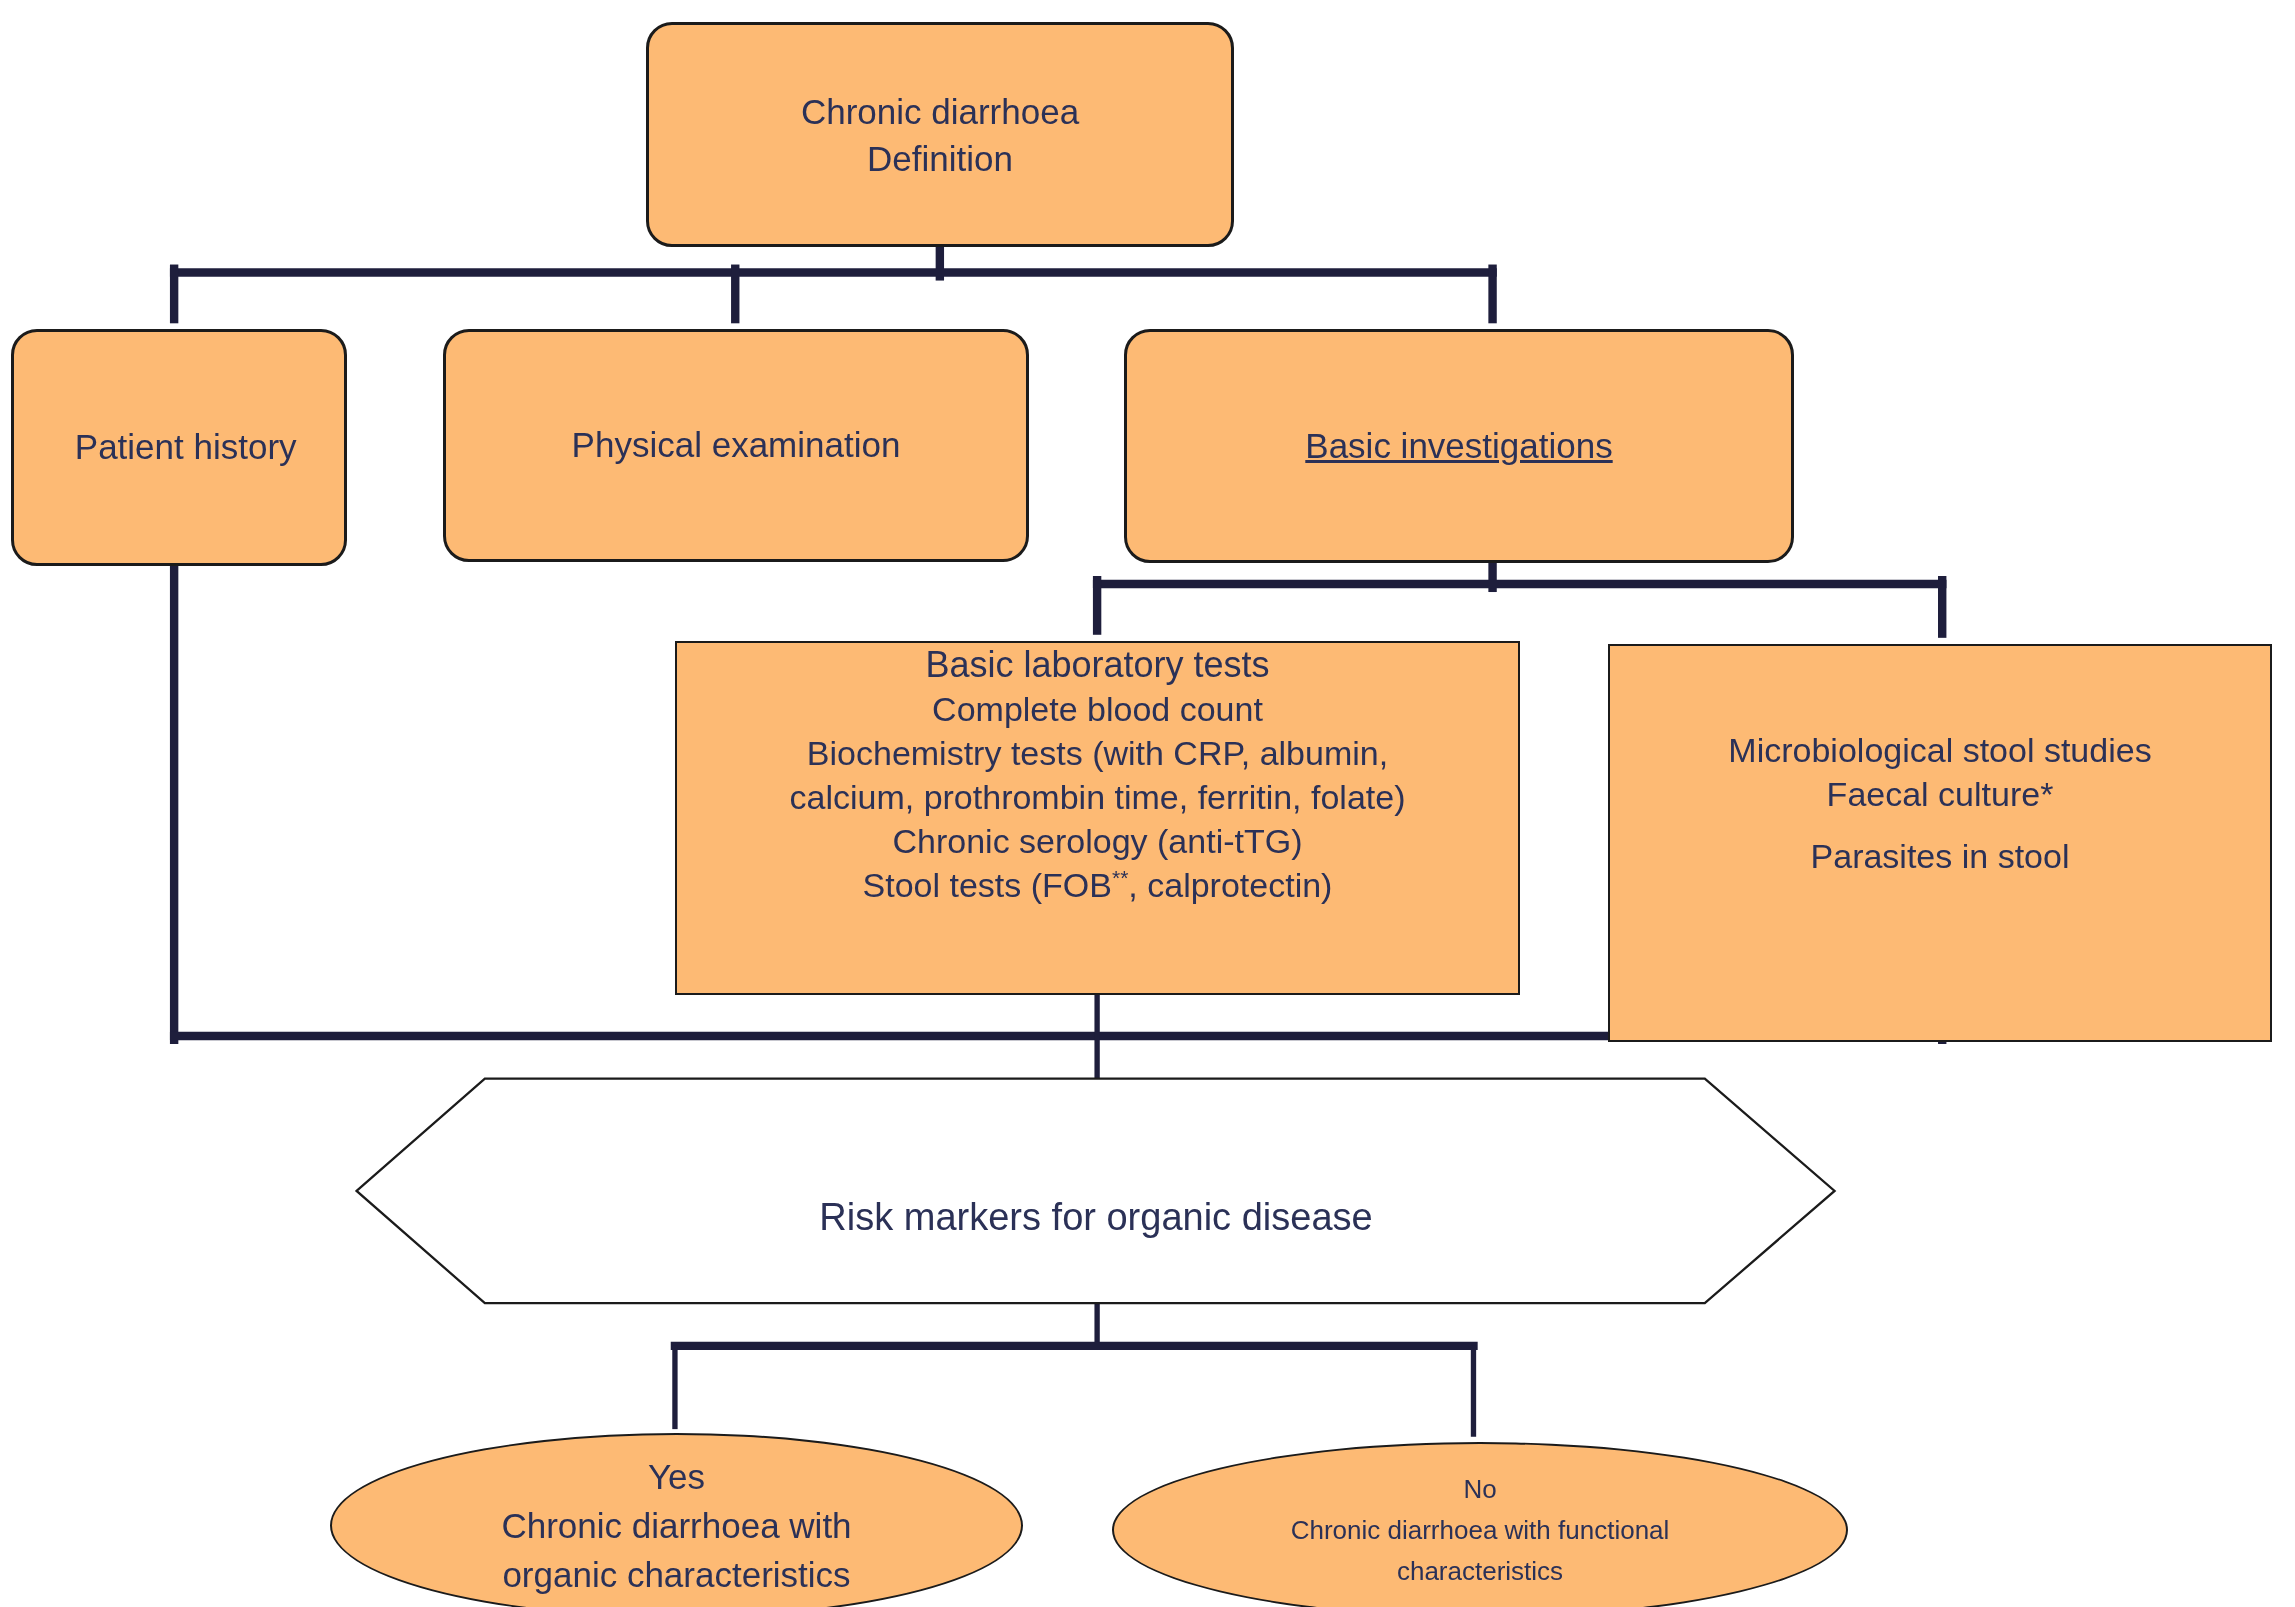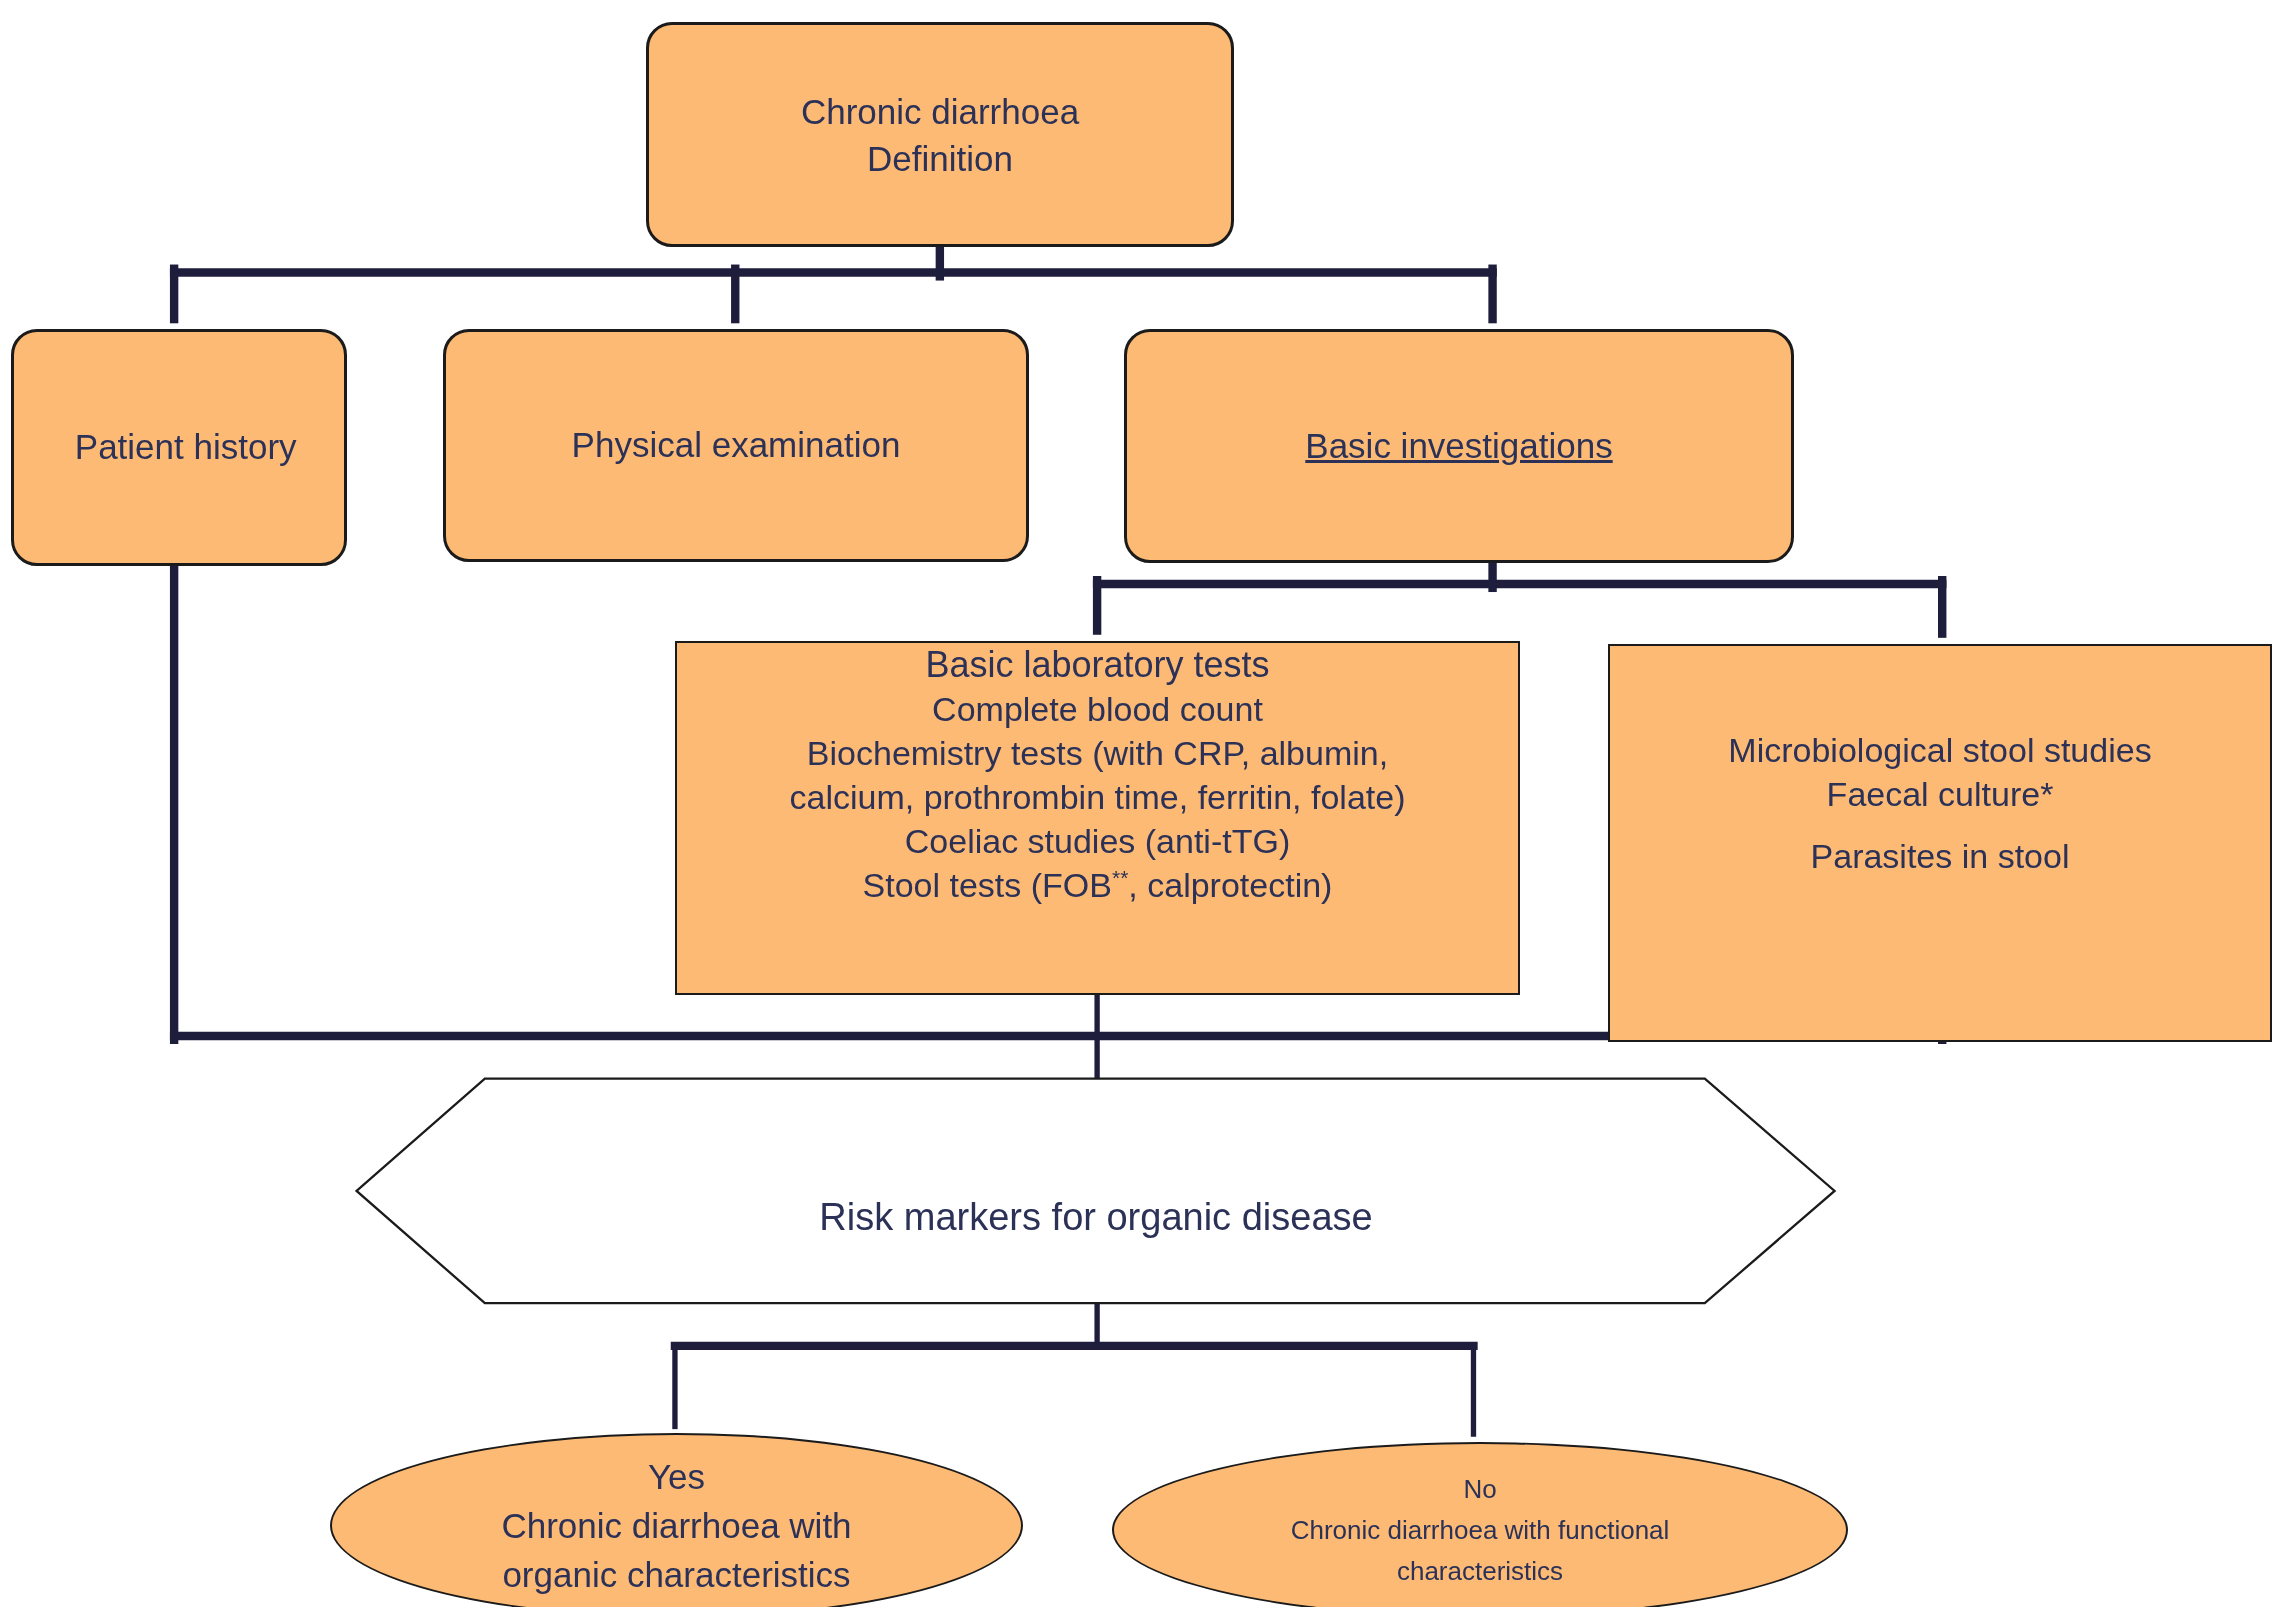--- a/index.html
+++ b/index.html
@@ -102,21 +102,21 @@
     <div class="ln">Physical examination</div>
   </div>
   <div class="node rounded big-label basicinv-box">
     <div class="ln">Basic investigations</div>
   </div>
 
   <div class="node lab-box">
     <div class="ln lab-title">Basic laboratory tests</div>
     <div class="ln lab-wrap">Complete blood count</div>
     <div class="ln lab-wrap">Biochemistry tests (with CRP, albumin, calcium, prothrombin time, ferritin, folate)</div>
-    <div class="ln lab-wrap">Coeliac studies (anti-tTG)</div>
+    <div class="ln lab-wrap">Chronic serology (anti-tTG)</div>
     <div class="ln lab-wrap">
       <span>Stool tests (FOB</span><sup class="dbl-star">**</sup><span>, calprotectin)</span>
     </div>
   </div>
 
   <div class="node micro-box">
     <div class="ln">Microbiological stool studies</div>
     <div class="ln">Faecal culture*</div>
     <div class="ln micro-gap">Parasites in stool</div>
   </div>

